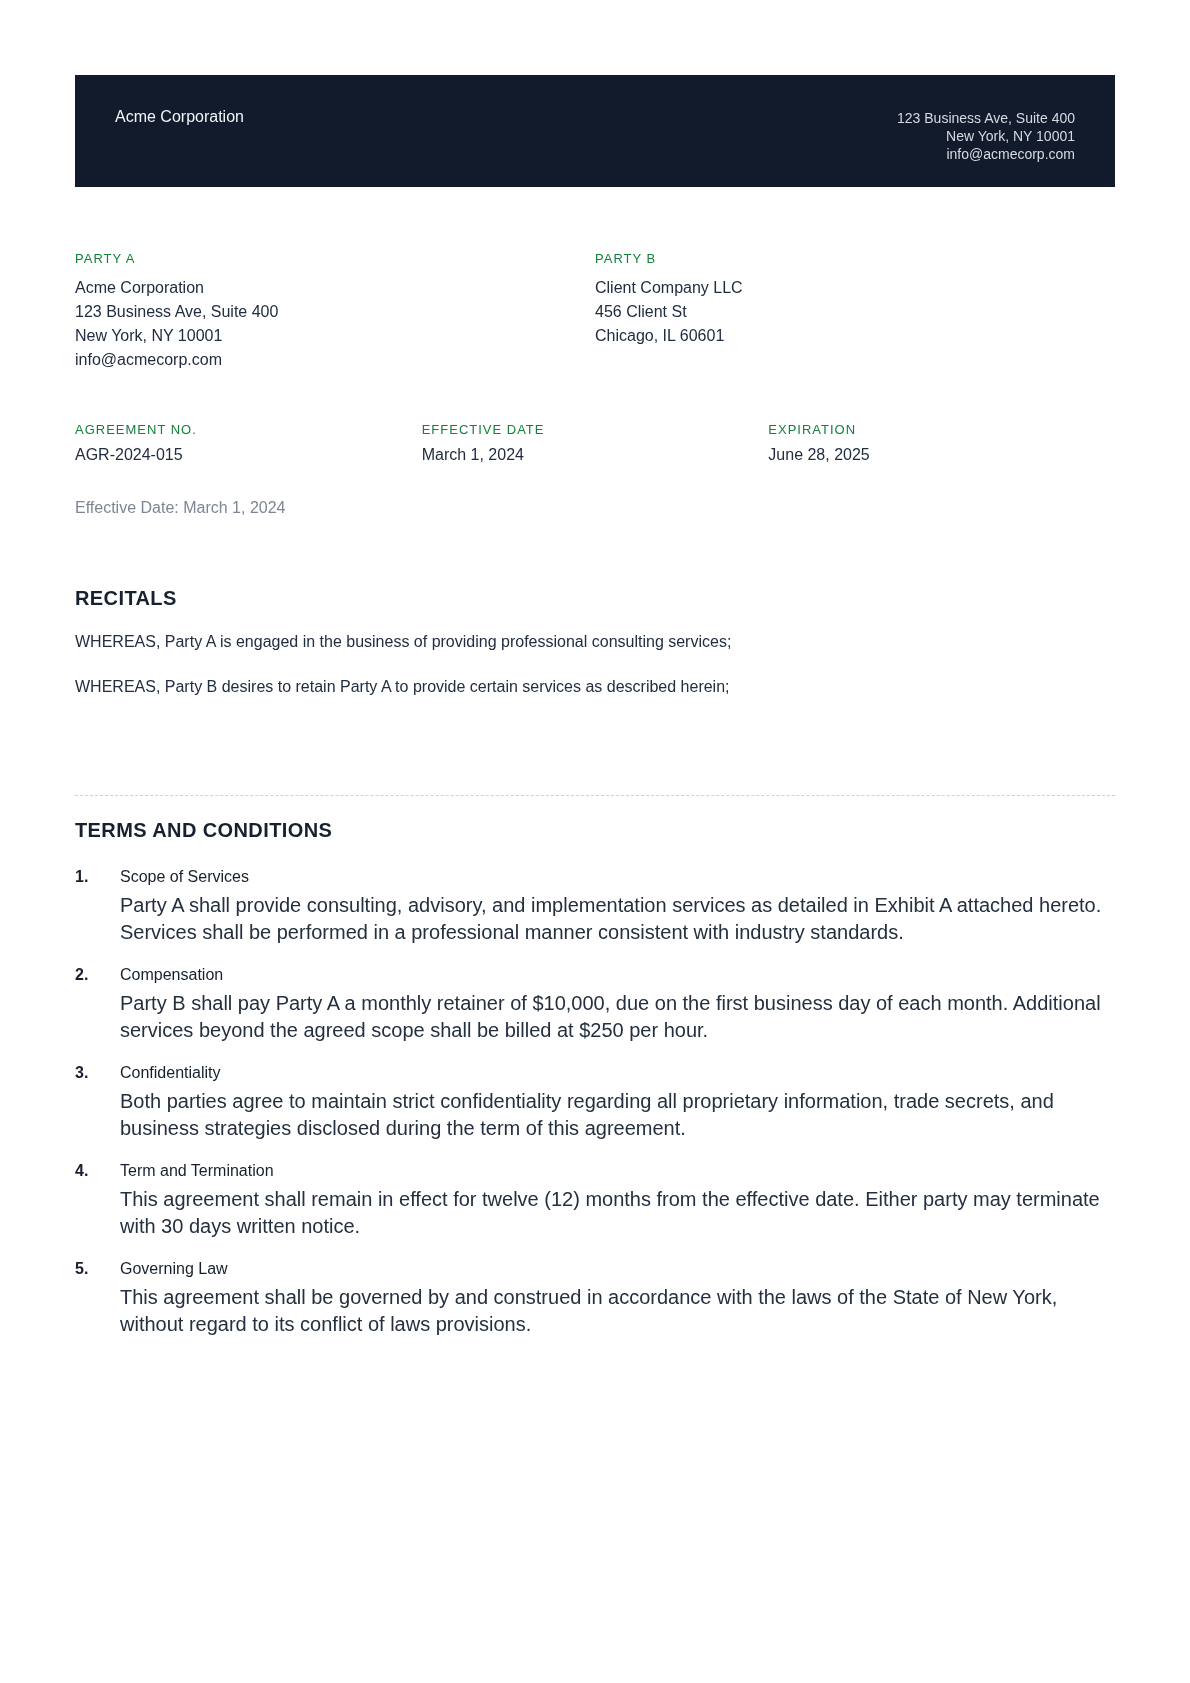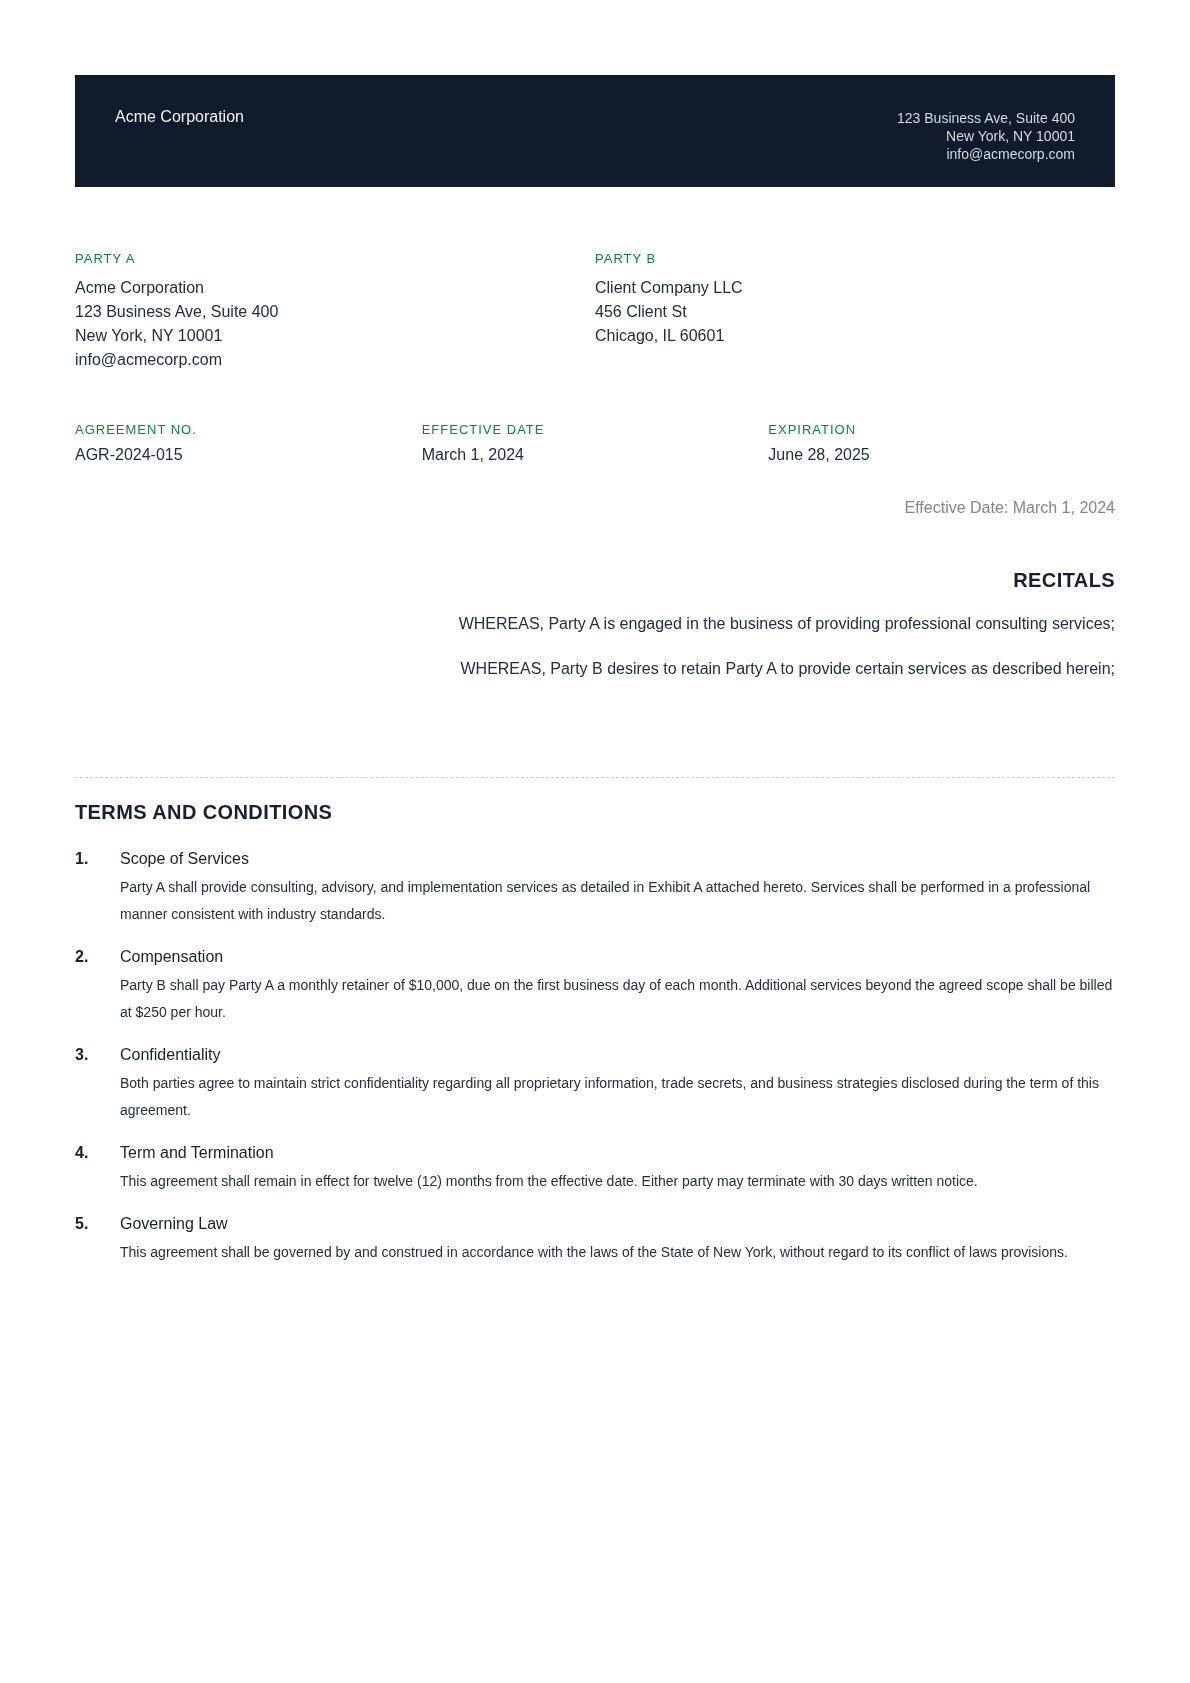--- a/index.html
+++ b/index.html
@@ -73,33 +73,32 @@
     grid-template-columns: repeat(3, 1fr);
   }
   .meta .value { margin-top: 8px; line-height: 20px; }
 
   
   .note {
     margin: 33px 0 12px 0;
     font-size: 16px;
     line-height: 20px;
     color: #7d8694;
-    text-align: right;
   }
 
   
   .section-heading {
     margin: 0;
     font-size: 20px;
     line-height: 24px;
     font-weight: 700;
     color: #16202f;
     letter-spacing: 0.4px;
   }
-  .recitals { margin-top: 50px; text-align: right; }
+  .recitals { margin-top: 68px; }
   .recitals .section-heading { margin-bottom: 20px; }
   .recital-p {
     margin: 0 0 21px 0;
     font-size: 16px;
     line-height: 24px;
     color: #222e41;
   }
 
   
   .divider {
@@ -123,21 +122,21 @@
     line-height: 22px;
   }
   .term-title {
     font-size: 16px;
     font-weight: 400;
     color: #16202f;
     line-height: 22px;
   }
   .term-body {
     margin: 4px 0 0 0;
-    font-size: 14px;
+    font-size: 20px;
     line-height: 27px;
     color: #24303f;
   }
 
   
   .page-footer {
     position: absolute;
     left: 75px;
     right: 75px;
     top: 1581px;

